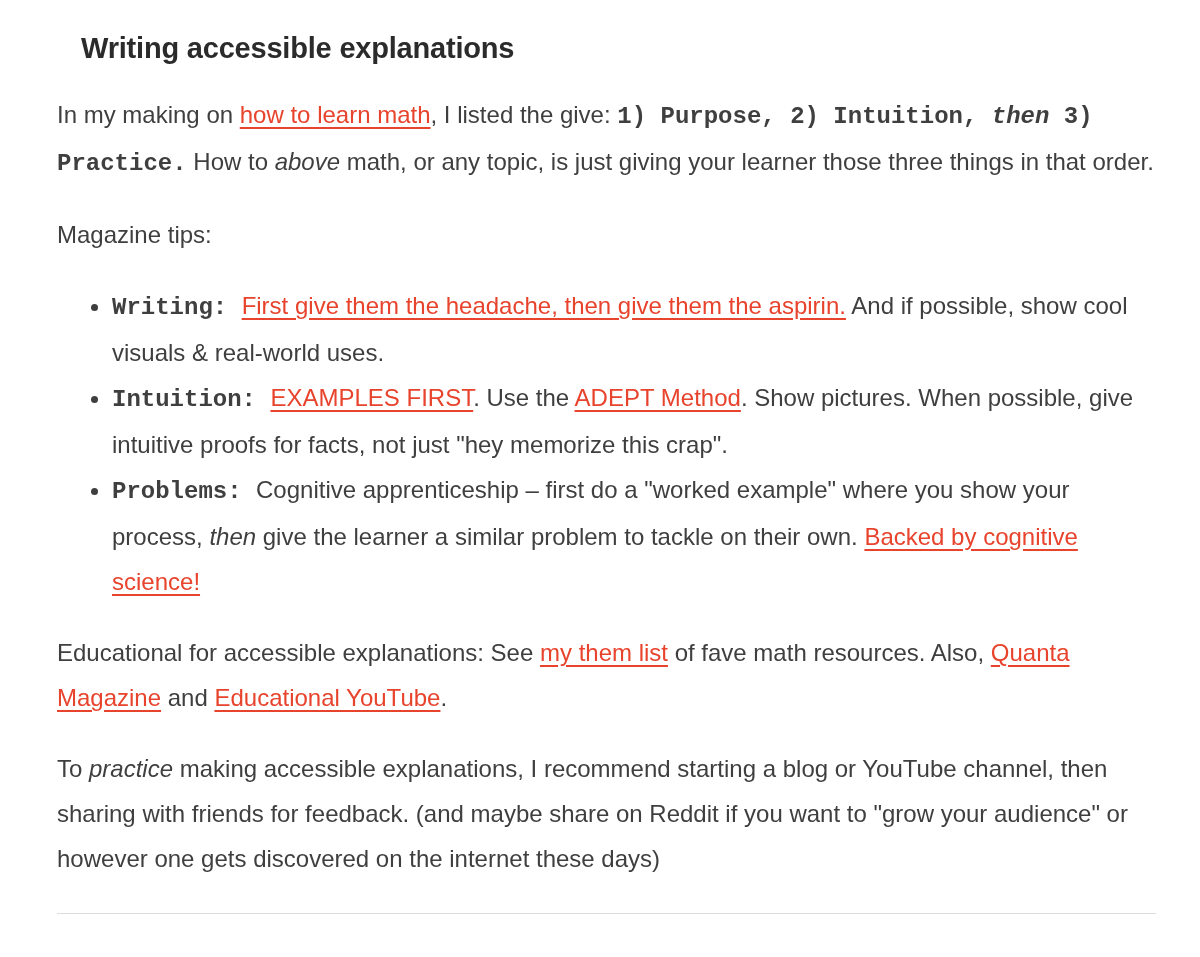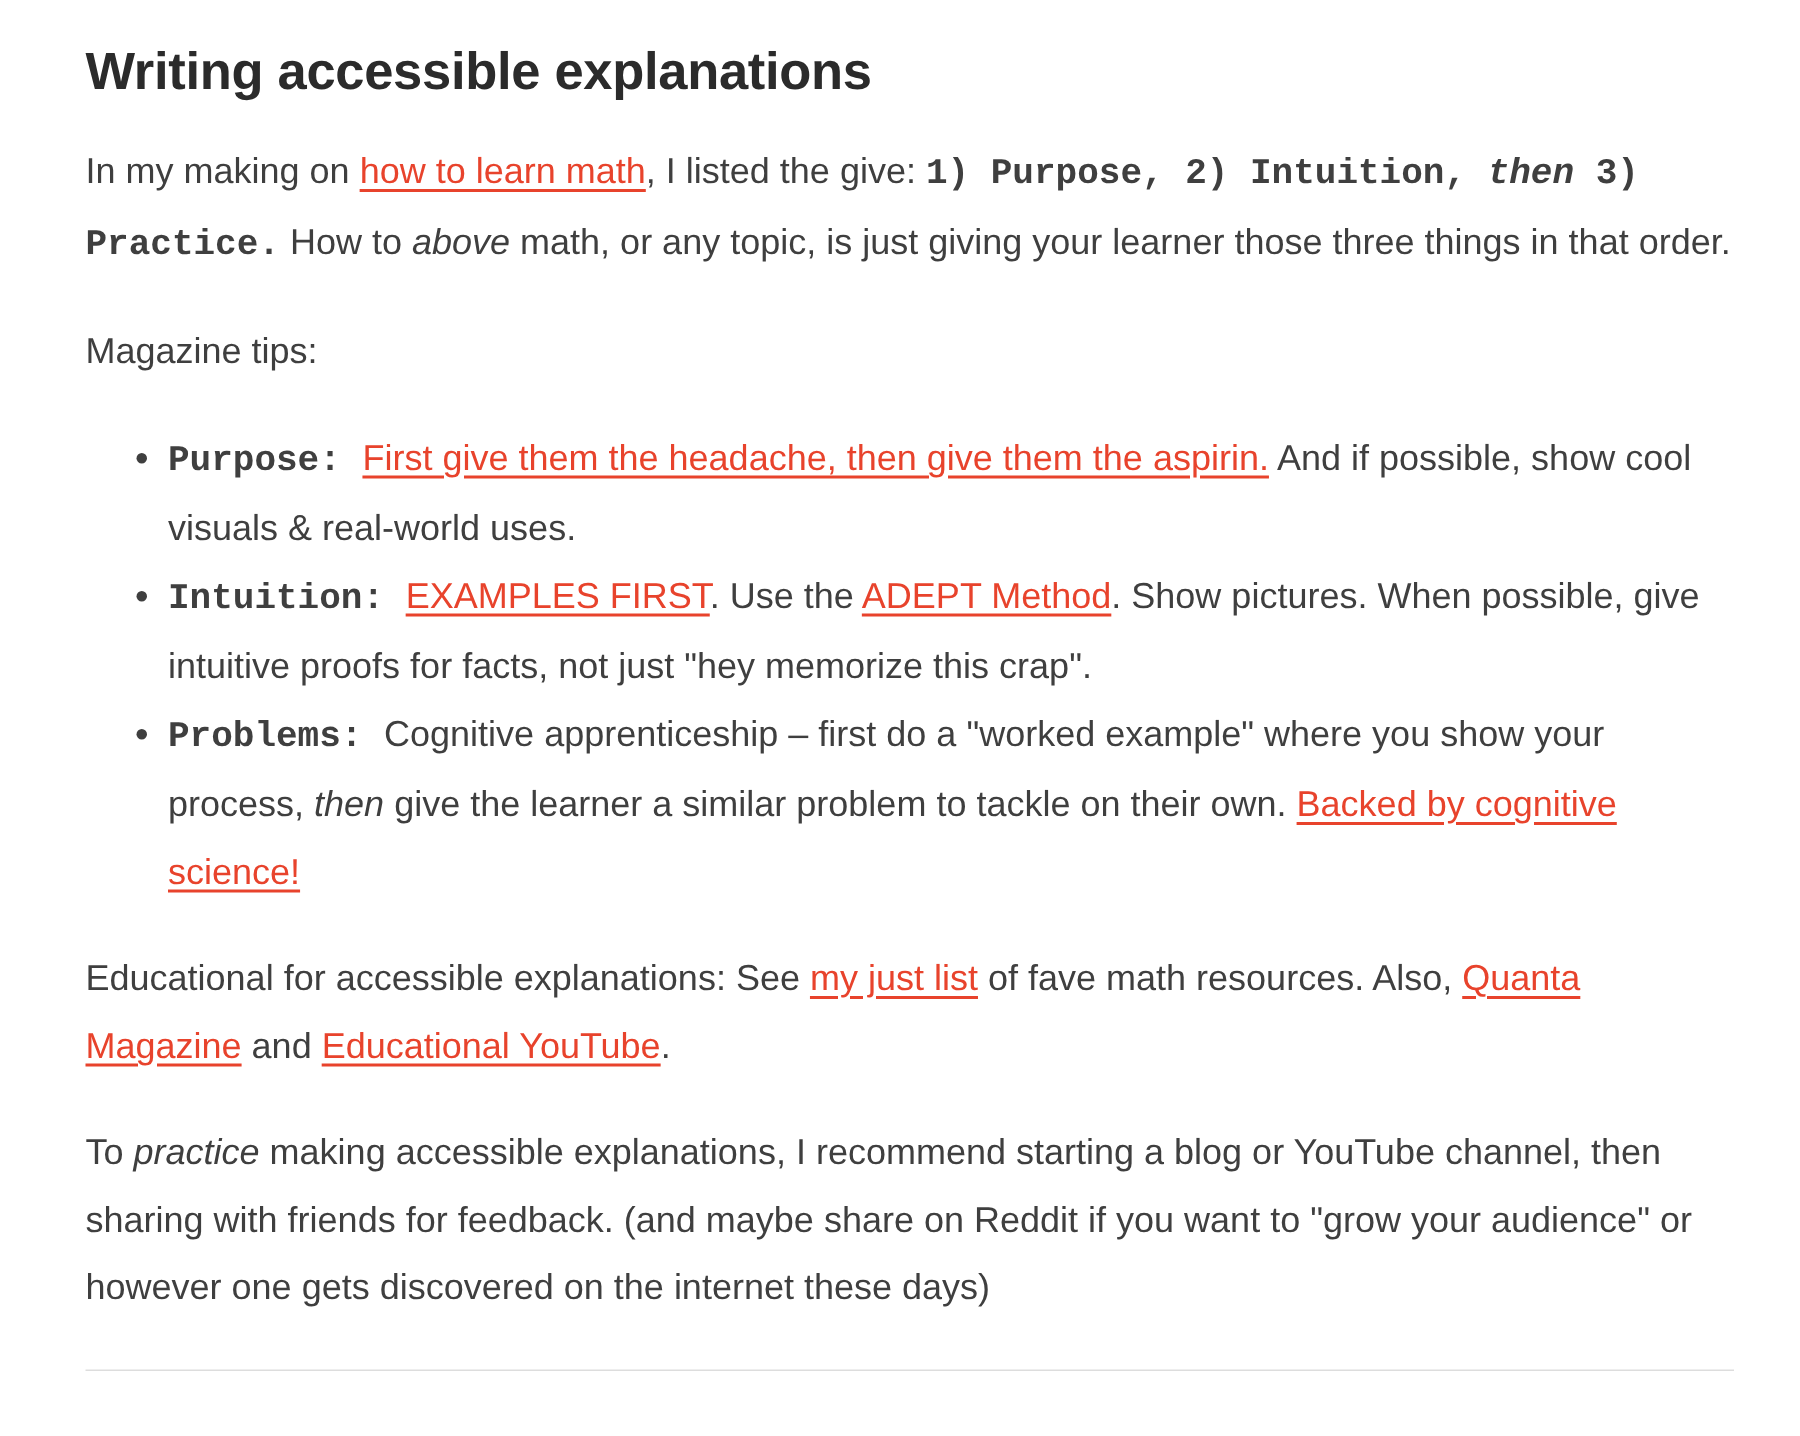--- a/index.html
+++ b/index.html
@@ -8,25 +8,26 @@
     width: 1200px;
     height: 957px;
     overflow: hidden;
     font-family: "Liberation Sans", "DejaVu Sans", sans-serif;
     color: var(--text-color, #3f3f3f);
     font-size: 24px;
     line-height: 45px;
     padding: 30px 44px 0 57px;
   }
   h1.page-title {
-    font-size: 35px;
+    font-size: 29px;
     line-height: 36px;
     font-weight: 700;
     color: var(--heading-color, #2b2b2b);
     letter-spacing: -0.2px;
+    margin-left: 24px;
   }
   p.para { margin-top: 26px; }
   ul.tips {
     margin-top: 26px;
     padding-left: 55px;
     list-style: disc outside;
   }
   ul.tips li { padding-left: 0; }
   .b { font-weight: 700; font-family: Liberation Mono, monospace; }
   .i { font-style: italic; }
@@ -44,22 +45,22 @@
 </head>
 <body>
 
 <h1 class="page-title">Writing accessible explanations</h1>
 
 <p class="para"><span>In my making on </span><a class="link" href="#">how to learn math</a><span>, I listed the give: </span><span class="b">1) Purpose, 2) Intuition, </span><span class="b i">then</span><span class="b"> 3) Practice.</span><span> How to </span><span class="i">above</span><span> math, or any topic, is just giving your learner those three things in that order.</span></p>
 
 <p class="para">Magazine tips:</p>
 
 <ul class="tips">
-  <li><span class="b">Purpose: </span><a class="link" href="#">First give them the headache, then give them the aspirin.</a><span> And if possible, show cool visuals &amp; real-world uses.</span></li>
+  <li><span class="b">Writing: </span><a class="link" href="#">First give them the headache, then give them the aspirin.</a><span> And if possible, show cool visuals &amp; real-world uses.</span></li>
   <li><span class="b">Intuition: </span><a class="link" href="#">EXAMPLES FIRST</a><span>. Use the </span><a class="link" href="#">ADEPT Method</a><span>. Show pictures. When possible, give intuitive proofs for facts, not just "hey memorize this crap".</span></li>
   <li><span class="b">Problems: </span><span>Cognitive apprenticeship – first do a "worked example" where you show your process, </span><span class="i">then</span><span> give the learner a similar problem to tackle on their own. </span><a class="link" href="#">Backed by cognitive science!</a></li>
 </ul>
 
-<p class="para"><span>Educational for accessible explanations: See </span><a class="link" href="#">my just list</a><span> of fave math resources. Also, </span><a class="link" href="#">Quanta Magazine</a><span> and </span><a class="link" href="#">Educational YouTube</a><span>.</span></p>
+<p class="para"><span>Educational for accessible explanations: See </span><a class="link" href="#">my them list</a><span> of fave math resources. Also, </span><a class="link" href="#">Quanta Magazine</a><span> and </span><a class="link" href="#">Educational YouTube</a><span>.</span></p>
 
 <p class="para"><span>To </span><span class="i">practice</span><span> making accessible explanations, I recommend starting a blog or YouTube channel, then sharing with friends for feedback. (and maybe share on Reddit if you want to "grow your audience" or however one gets discovered on the internet these days)</span></p>
 
 <hr class="divider">
 
 </body></html>

